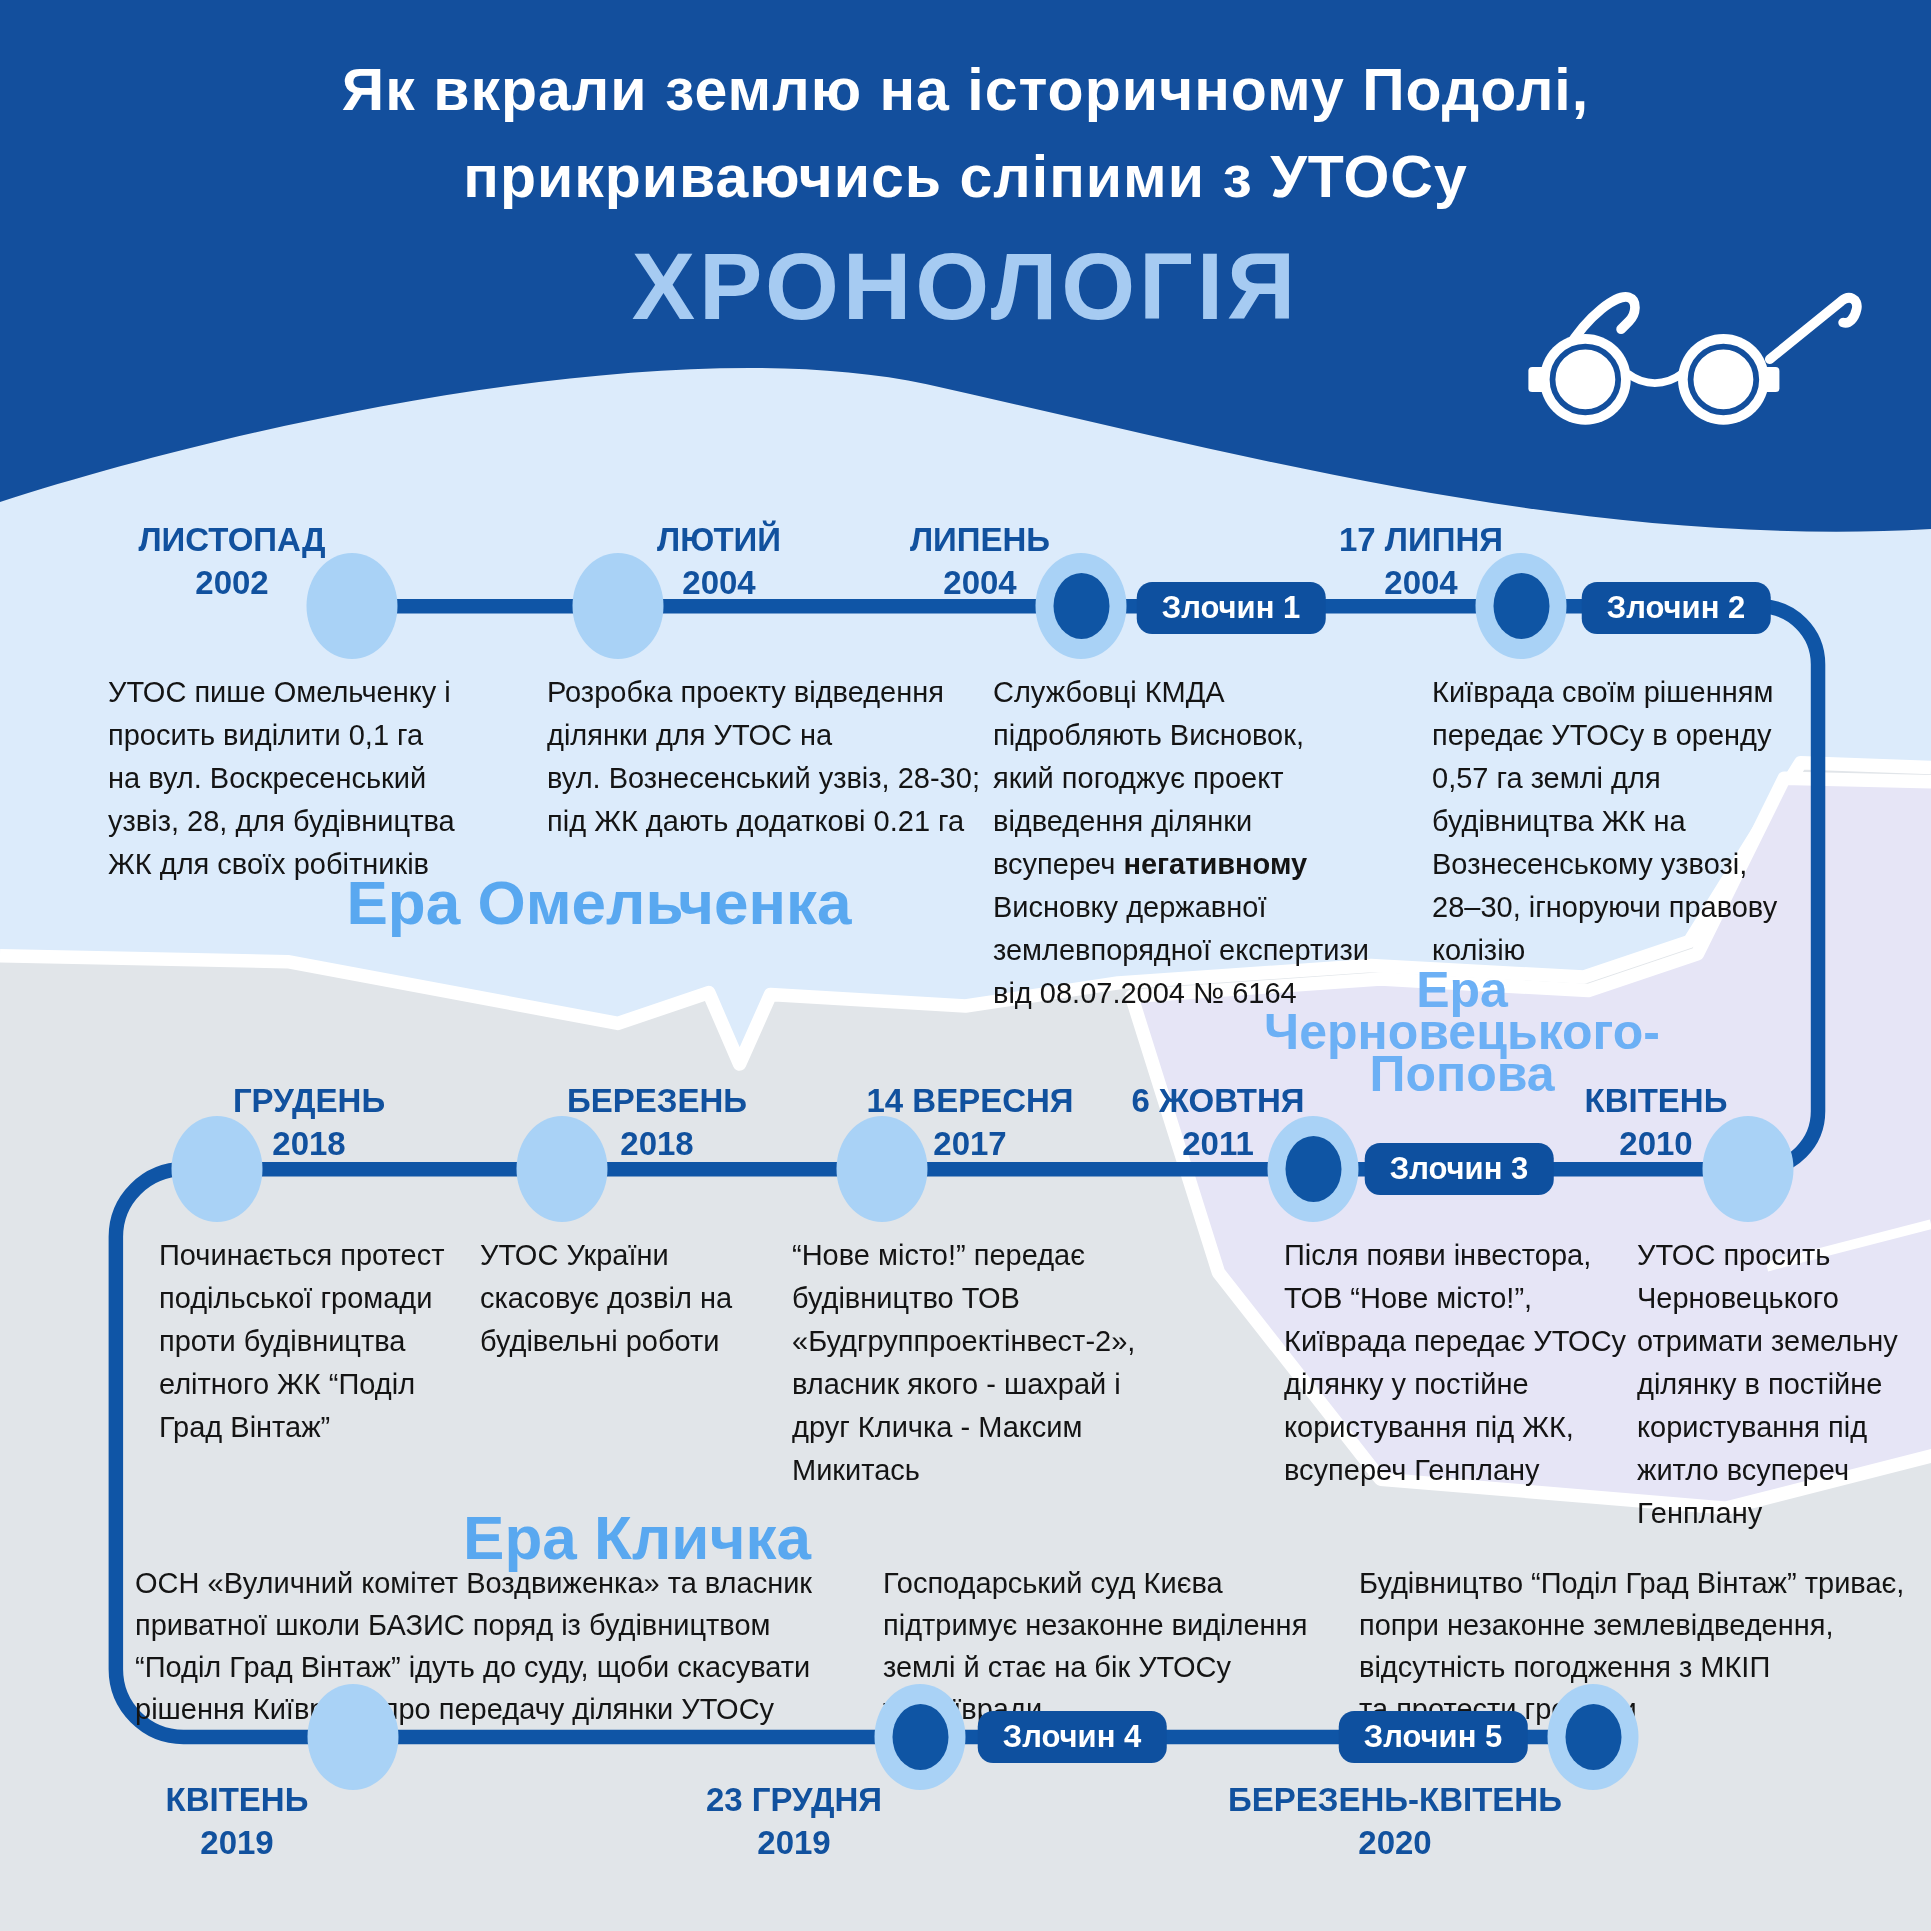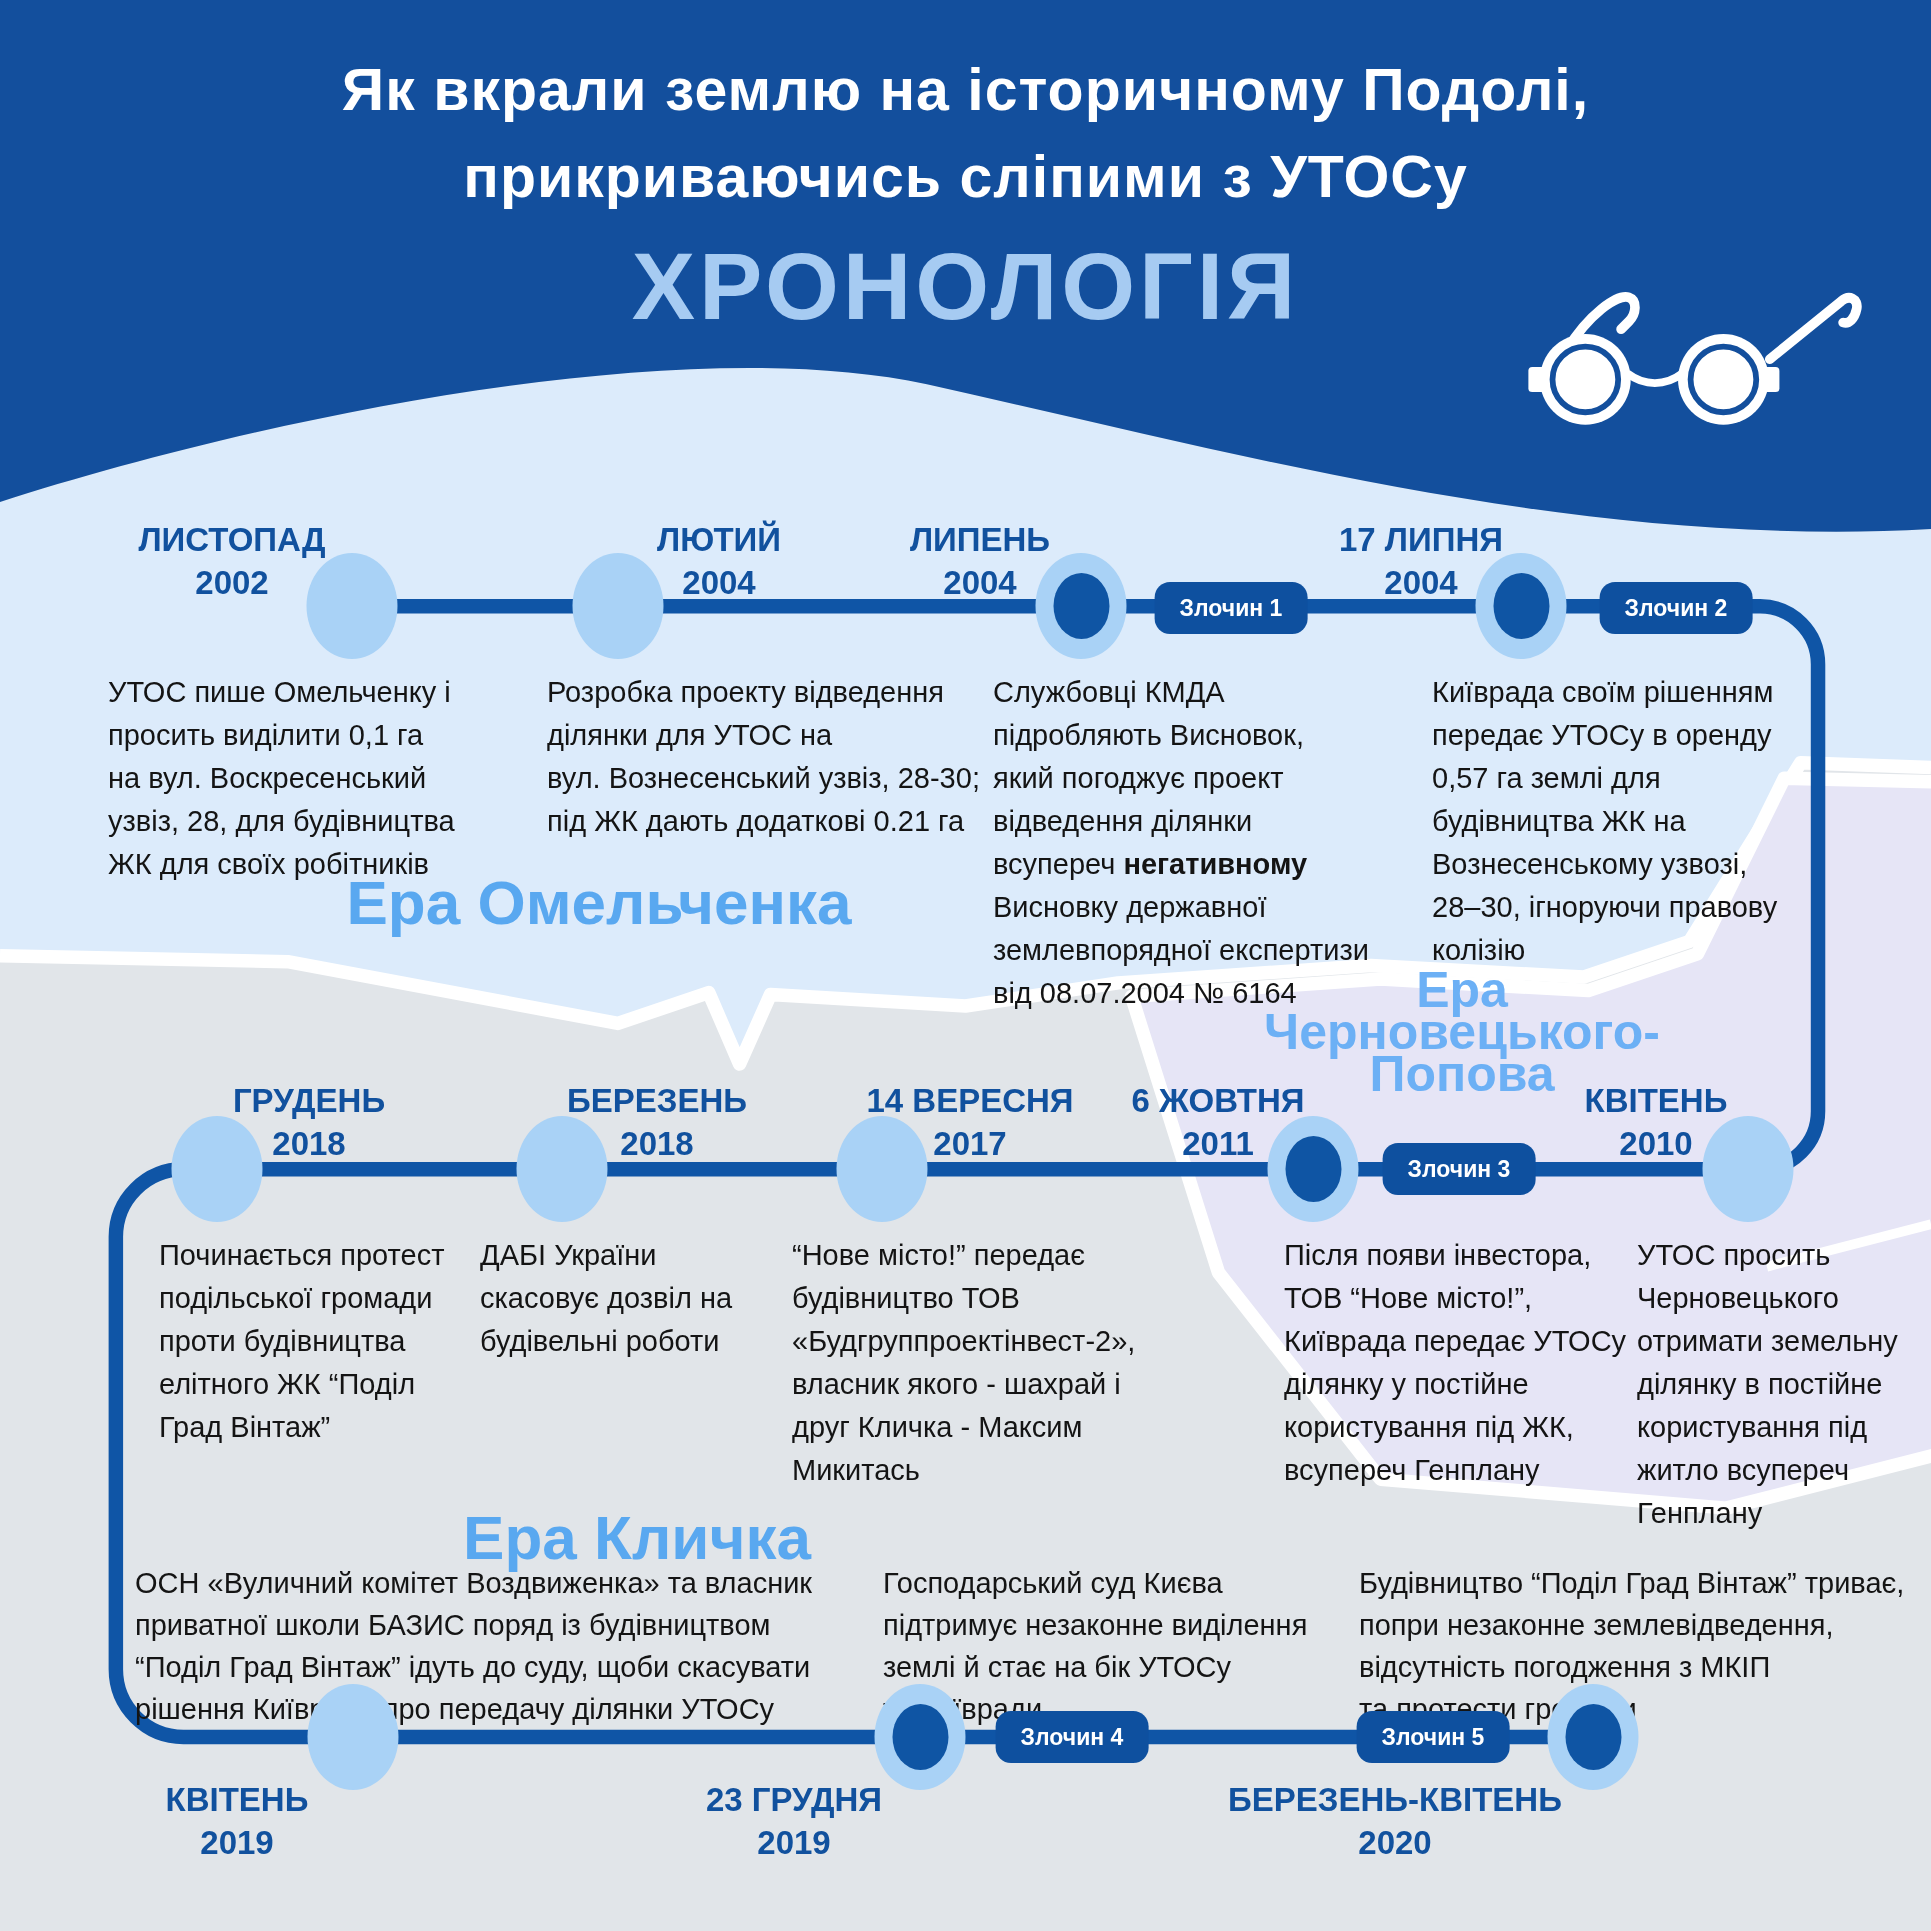--- a/index.html
+++ b/index.html
@@ -18,21 +18,21 @@
        font-size:50px;line-height:42px;text-align:center;z-index:3;white-space:nowrap;}
   
   #line-layer{position:absolute;left:0;top:0;z-index:4;}
   
   .dot{position:absolute;width:91px;height:106px;border-radius:50%;
        background:#a9d2f6;transform:translate(-50%,-50%);z-index:5;}
   .dot.crime::after{content:"";position:absolute;left:50%;top:50%;width:56px;height:66px;
        border-radius:50%;background:#0f55a4;transform:translate(-50%,-50%);}
   
   .badge{position:absolute;transform:translate(-50%,-50%);background:#0e509f;color:#ffffff;
-       font-weight:bold;font-size:23px;line-height:52px;height:52px;padding:0 25px;
+       font-weight:bold;font-size:31px;line-height:52px;height:52px;padding:0 25px;
        border-radius:15.4px;white-space:nowrap;z-index:6;}
   
   .date{position:absolute;transform:translateX(-50%);text-align:center;color:#11519e;
        font-weight:bold;font-size:33px;line-height:43px;white-space:nowrap;z-index:5;}
   
   .txt{position:absolute;color:#141414;font-size:29px;line-height:43px;
        white-space:pre-line;z-index:5;}
   .txt b{font-weight:bold;}
 </style>
 </head>
@@ -141,21 +141,21 @@
 подільської громади
 проти будівництва
 елітного ЖК “Поділ
 Град Вінтаж”</div>
 
   <div class="date" style="left:657px;top:1079px;">
     <div>БЕРЕЗЕНЬ</div>
     <div>2018</div>
   </div>
   <div class="dot" style="left:562px;top:1169px;"></div>
-  <div class="txt" style="left:480px;top:1234px;width:290px;">ДАБІ України
+  <div class="txt" style="left:480px;top:1234px;width:290px;">УТОС України
 скасовує дозвіл на
 будівельні роботи</div>
 
   <div class="date" style="left:970px;top:1079px;">
     <div>14 ВЕРЕСНЯ</div>
     <div>2017</div>
   </div>
   <div class="dot" style="left:882px;top:1169px;"></div>
   <div class="txt" style="left:792px;top:1234px;width:377px;">“Нове місто!” передає
 будівництво ТОВ

